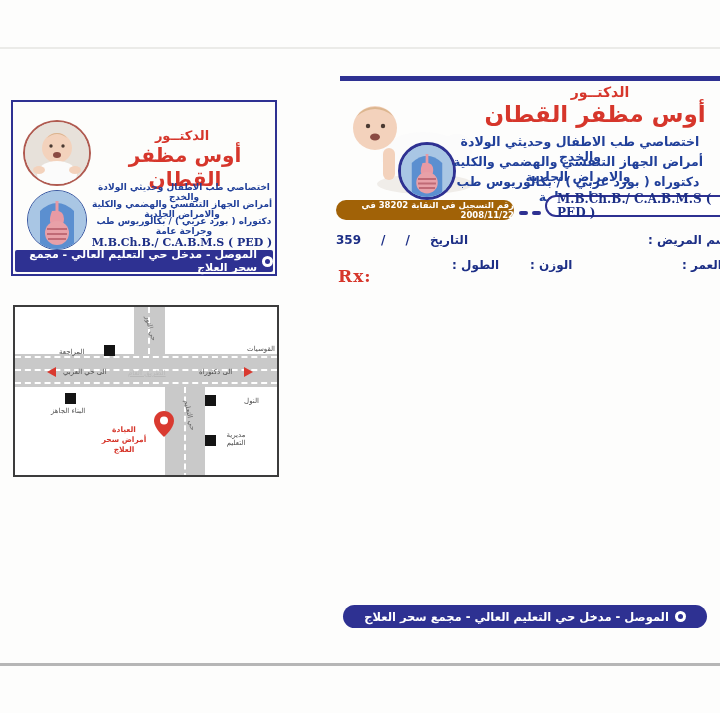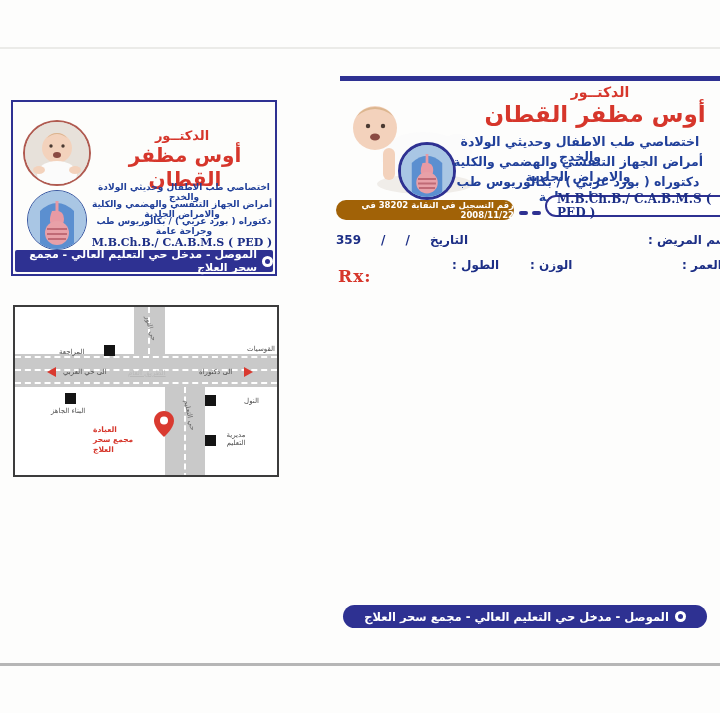--- a/index.html
+++ b/index.html
@@ -55,21 +55,21 @@
   .vroad-bot { left:150px; top:80px; width:40px; height:92px; }
   .dashV { position:absolute; top:0; bottom:0; width:0; border-left:2px dashed #fff; }
   .bsq { position:absolute; width:11px; height:11px; background:#141414; }
   .mlabel { position:absolute; font-size:7px; color:#4d4d4d; line-height:1.15; direction:rtl; }
   .mlabel-light { color:#b9b9b9;text-decoration:underline; }
   .tri { position:absolute; width:0; height:0; }
   .tri-left { border:5px solid transparent; border-right:9px solid #d93a30; border-left:0; }
   .tri-right { border:5px solid transparent; border-left:9px solid #d93a30; border-right:0; }
   .rot { transform-origin:left top; }
   .clinic-text { position:absolute; color:#d6362b; font-weight:bold; font-size:7.5px;
-    text-align:left; direction:rtl; line-height:1.3; }
+    text-align:center; direction:rtl; line-height:1.3; }
 
   
   .r-rule { left:340px; top:76px; width:380px; height:5px; background:#2e3192; }
   .r-title { left:500px; top:84px; width:200px; text-align:center;
     color:#d6362b; font-size:14px; font-weight:bold; }
   .r-name { left:470px; top:101px; width:250px; text-align:center;
     color:#d6362b; font-size:23px; font-weight:bold; }
   .r-line { color:#21409a; font-weight:bold; font-size:12.5px; text-align:center; direction:rtl; }
   .r-l1 { left:450px; top:134px; width:260px; }
   .r-l2 { left:436px; top:154px; width:284px; }
@@ -175,21 +175,21 @@
 
     <div class="mlabel" style="left:184px; top:61px;">الى دكتوراه</div>
     <span class="tri tri-right" style="left:229px; top:60px;"></span>
 
     <svg class="abs" style="left:139px; top:104px;" width="20" height="26" viewBox="0 0 20 26">
       <path d="M10 0 C4 0 0 4.5 0 10 C0 17 10 26 10 26 C10 26 20 17 20 10 C20 4.5 16 0 10 0 Z" fill="#d93a30"></path>
       <circle cx="10" cy="9.5" r="4" fill="#ffffff"></circle>
     </svg>
     <div class="clinic-text" style="left:78px; top:118px; width:62px;">
       <div>العيادة</div>
-      <div>مجمع سحر العلاج</div>
+      <div>أمراض سحر العلاج</div>
     </div>
   </div>
 
   <div class="abs r-rule"></div>
 
   <svg class="abs" style="left:345px; top:86px;" width="132" height="112" viewBox="0 0 132 112">
     <ellipse cx="80" cy="98" rx="48" ry="10" fill="#f0ede9"></ellipse>
     <ellipse cx="78" cy="70" rx="42" ry="24" fill="#fbfbfb"></ellipse>
     <circle cx="30" cy="42" r="22" fill="#f3d2bc"></circle>
     <path d="M12 30 q18 -14 36 0 q-6 -9 -18 -9 q-12 0 -18 9" fill="#dcb68f"></path>

